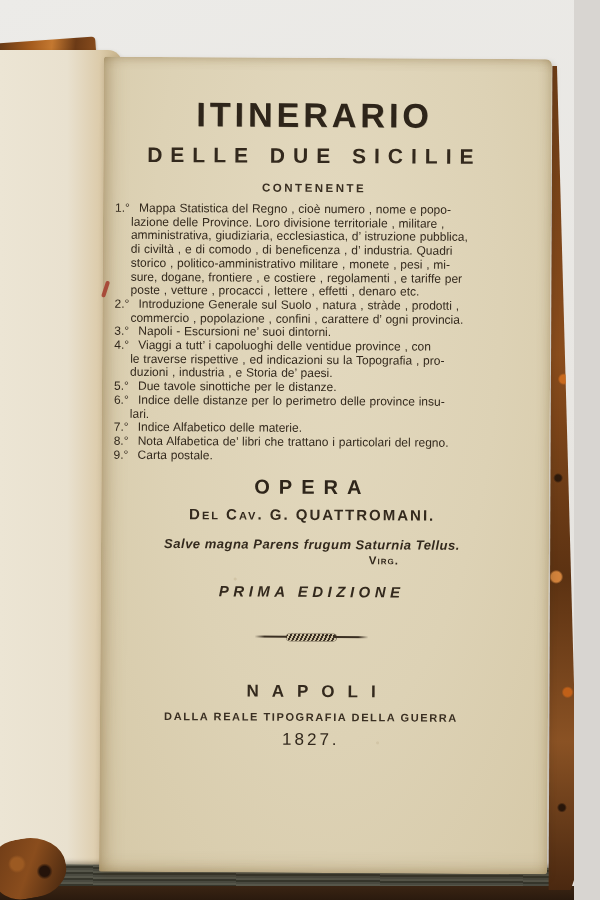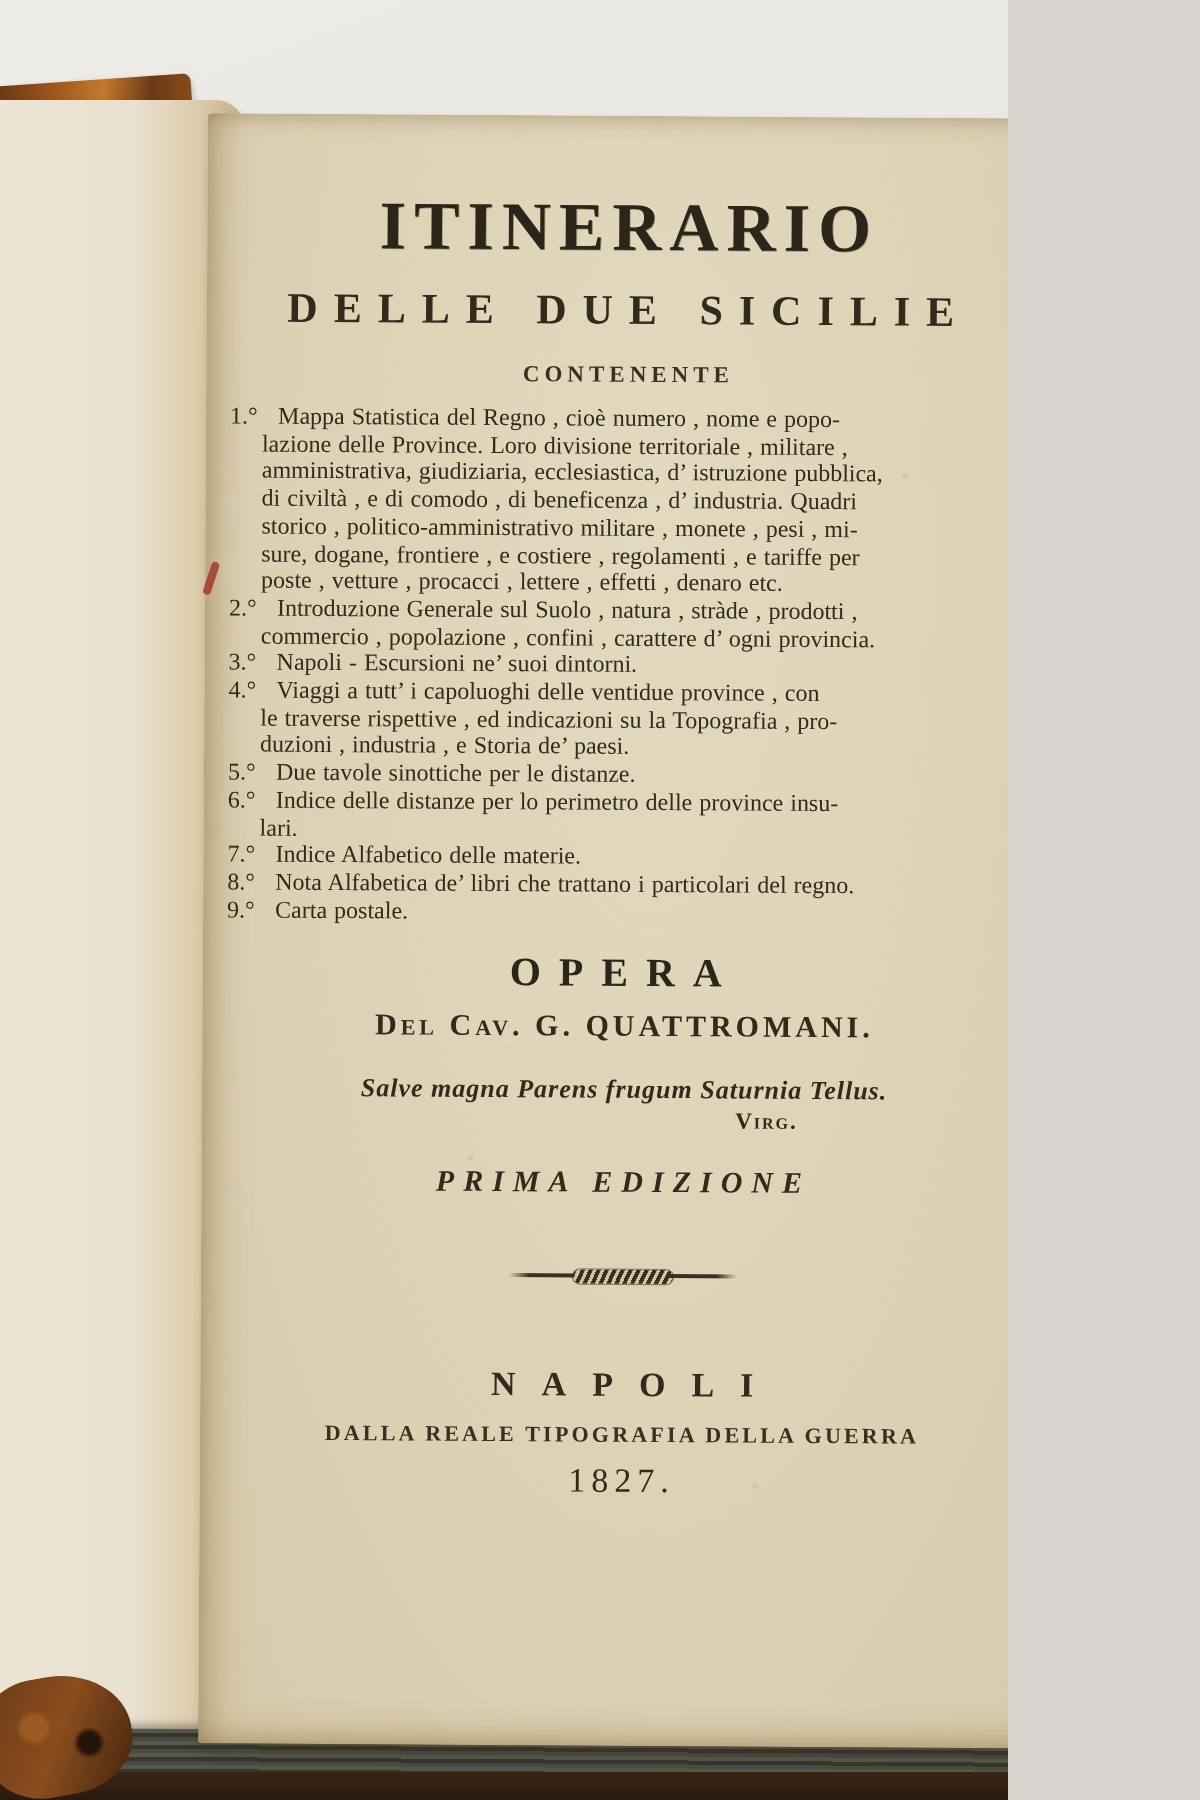--- a/index.html
+++ b/index.html
@@ -1,19 +1,19 @@
 <!DOCTYPE html>
 <html><head>
 <meta charset="utf-8">
 <style>
   html,body{margin:0;padding:0;background:#d8d5d1;}
   .stage{
-    position:relative;width:504px;height:900px;overflow:hidden;
+    position:relative;width:574px;height:900px;overflow:hidden;
     background:linear-gradient(160deg,#ecebe8 0%,#e8e6e2 55%,#e2dfda 100%);
-    font-family:Liberation Serif, serif;color:#33291d;
+    font-family:Liberation Sans, sans-serif;color:#33291d;
   }
   
   .top-leather{
     position:absolute;left:-4px;top:40px;width:100px;height:24px;
     transform:rotate(-4deg);border-radius:4px;
     background:linear-gradient(100deg,#5e3414,#a55c1e 35%,#c47830 55%,#6b3a16 78%,#8a4d1d);
     box-shadow:0 2px 3px rgba(60,40,20,.35);
   }
   .left-page{
     position:absolute;left:0;top:50px;width:122px;height:824px;

